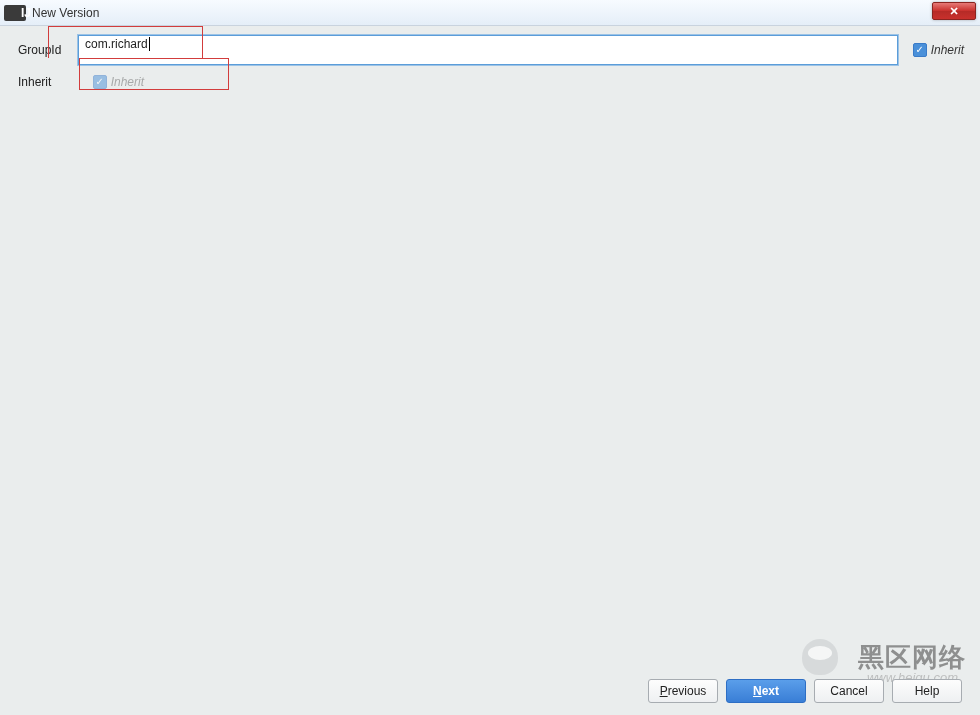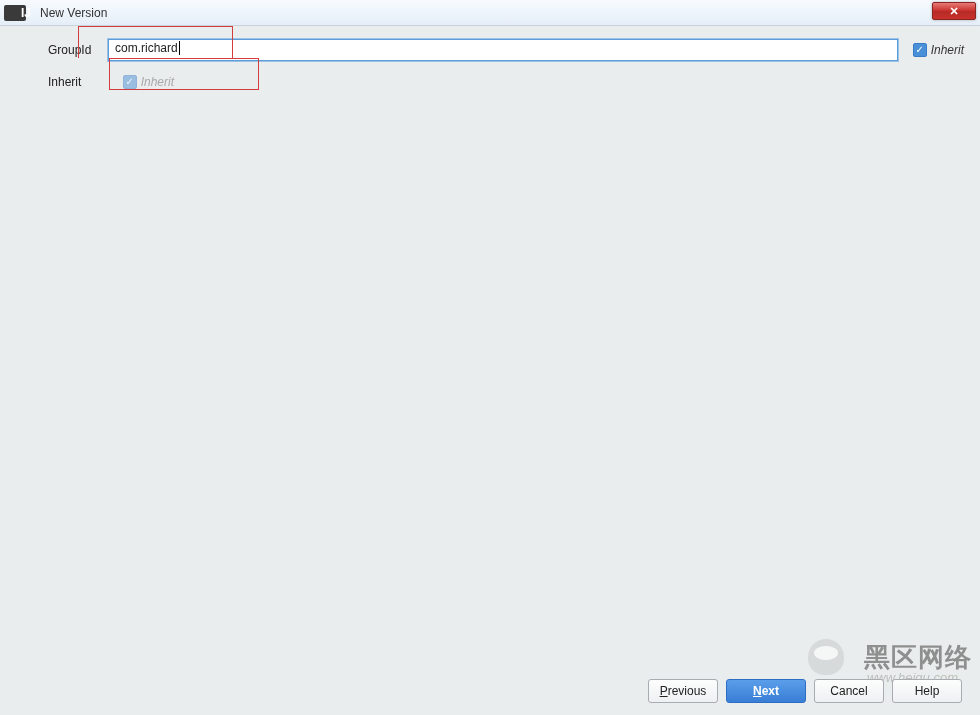--- a/index.html
+++ b/index.html
@@ -20,51 +20,50 @@
     position: relative;
   }
   .title-icon {
     width: 16px; height: 16px;
     background: #3a3a3a;
     color: #fff;
     font-size: 12px;
     font-weight: bold;
     display: flex; align-items: center; justify-content: center;
     border-radius: 2px;
-    margin-right: 14px;
+    margin-right: 6px;
     padding-left: 22px;
   }
   .title-text { color: #333; }
   .close-btn {
     position: absolute; right: 4px; top: 2px;
     width: 44px; height: 18px;
     background: linear-gradient(#e67a77, #c9302c 49%, #b52b27 50%, #c9302c);
     border: 1px solid #8a2420;
     border-radius: 2px;
     color: #fff; display:flex; align-items:center; justify-content:center;
     font-weight: bold; font-size: 11px;
     box-shadow: 0 0 3px rgba(0,0,0,0.3);
   }
   .content {
     padding: 12px 16px 0 18px;
     position: relative;
-    margin-left: 30px;
   }
   .form-row {
     display: flex; align-items: center;
     margin-bottom: 8px;
     height: 24px;
   }
   .label {
     width: 60px;
     color: #222;
   }
   .input {
     flex: 1;
-    height: 22px;
+    height: 30px;
     border: 1px solid #b8bec4;
     background: #fff;
     padding: 0 6px;
     font-size: 12px;
     font-family: inherit;
     color: #222;
   }
   .input.focused {
     border: 1px solid #5b9dd9;
     box-shadow: 0 0 0 1px #9cc3e6;
@@ -119,21 +118,21 @@
     background: linear-gradient(#5a9eea, #397ed6);
     border-color: #2d6ec4;
     color: #fff;
     font-weight: bold;
     min-width: 80px;
   }
   .btn .mnemonic { text-decoration: underline; }
 
   .watermark {
     position: absolute;
-    right: 8px; bottom: 40px;
+    right: 14px; bottom: 40px;
     display: flex; align-items: center; gap: 20px;
     opacity: 0.55;
     pointer-events: none;
   }
   .wm-logo {
     width: 36px; height: 36px;
     background: #c9ccce;
     border-radius: 50% 50% 45% 45%;
     position: relative;
   }

